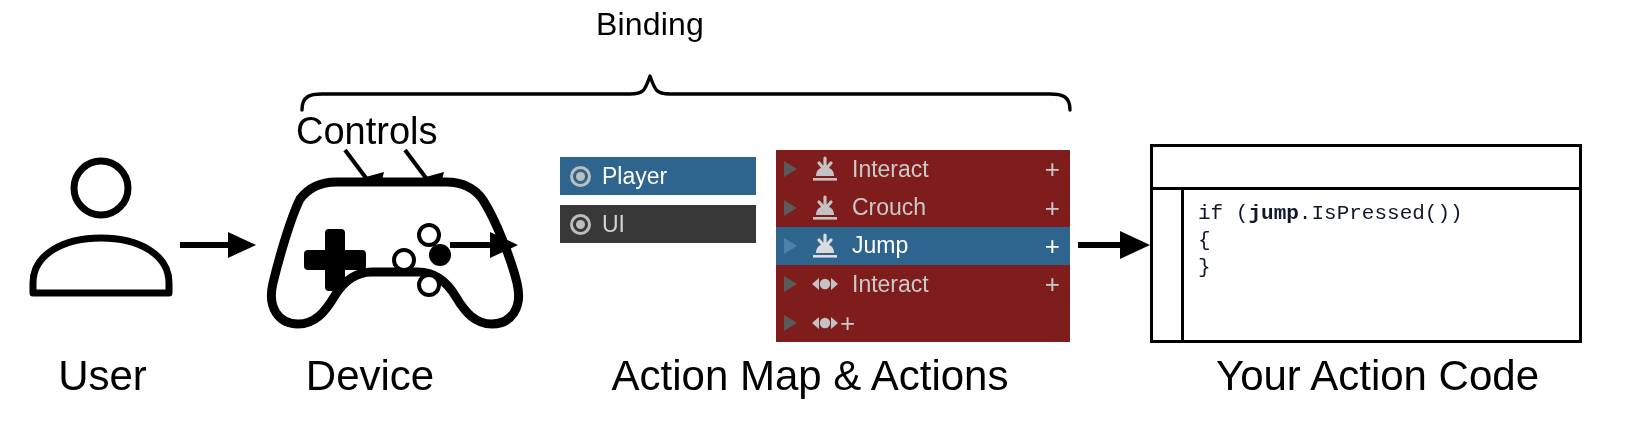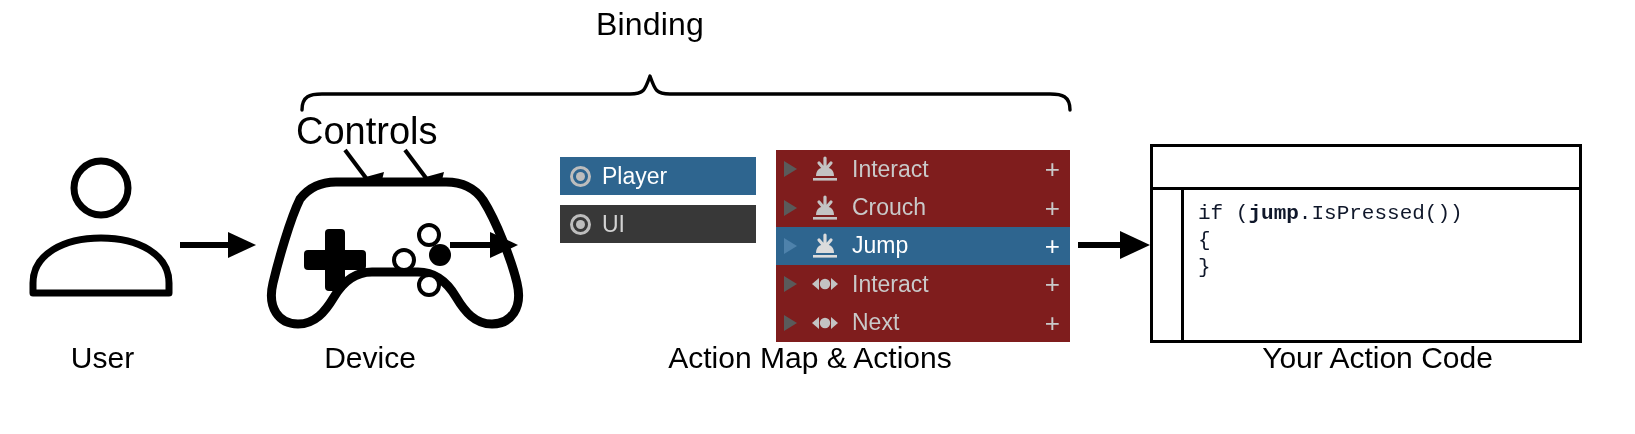--- a/index.html
+++ b/index.html
@@ -6,21 +6,21 @@
   body{width:1635px;height:434px;position:relative;overflow:hidden;
        font-family:"Liberation Sans","DejaVu Sans",sans-serif;color:#000;}
   .abs{position:absolute;}
 
   
   #binding-label{left:0;top:8px;width:1300px;text-align:center;
       font-size:32px;letter-spacing:.2px;line-height:1;}
   #controls-label{left:296px;top:112px;font-size:38px;line-height:1;}
 
   
-  .caption{font-size:30px;line-height:1;top:343px;text-align:center;}
+  .caption{font-size:42px;line-height:1;top:355px;text-align:center;}
   #cap-user{left:0px;width:205px;}
   #cap-device{left:245px;width:250px;}
   #cap-actions{left:540px;width:540px;text-align:center;}
   #cap-code{left:1120px;width:515px;}
 
   
   svg.layer{position:absolute;left:0;top:0;width:1635px;height:434px;
             overflow:visible;pointer-events:none;}
 
   
@@ -207,21 +207,20 @@
     <span class="ac-plus">+</span>
   </div>
 
   <div class="ac-row norm">
     <span class="tri"></span>
     <svg class="ic" viewBox="0 0 30 26">
       <path d="M2,13 L9,7 L9,19 Z" fill="#c3c3c3"></path>
       <circle cx="15" cy="13" r="5.2" fill="#c3c3c3"></circle>
       <path d="M28,13 L21,7 L21,19 Z" fill="#c3c3c3"></path>
     </svg>
-    <span class="ac-label">Next</span>
     <span class="ac-plus">+</span>
   </div>
 </div>
 
 <div class="abs" id="code-window">
   <div id="code-titlebar"></div>
   <div id="code-body">
     <div id="code-gutter"></div>
     <div id="code-text"><div>if (<b>jump</b>.IsPressed())</div><div>{</div><div>}</div></div>
   </div>

